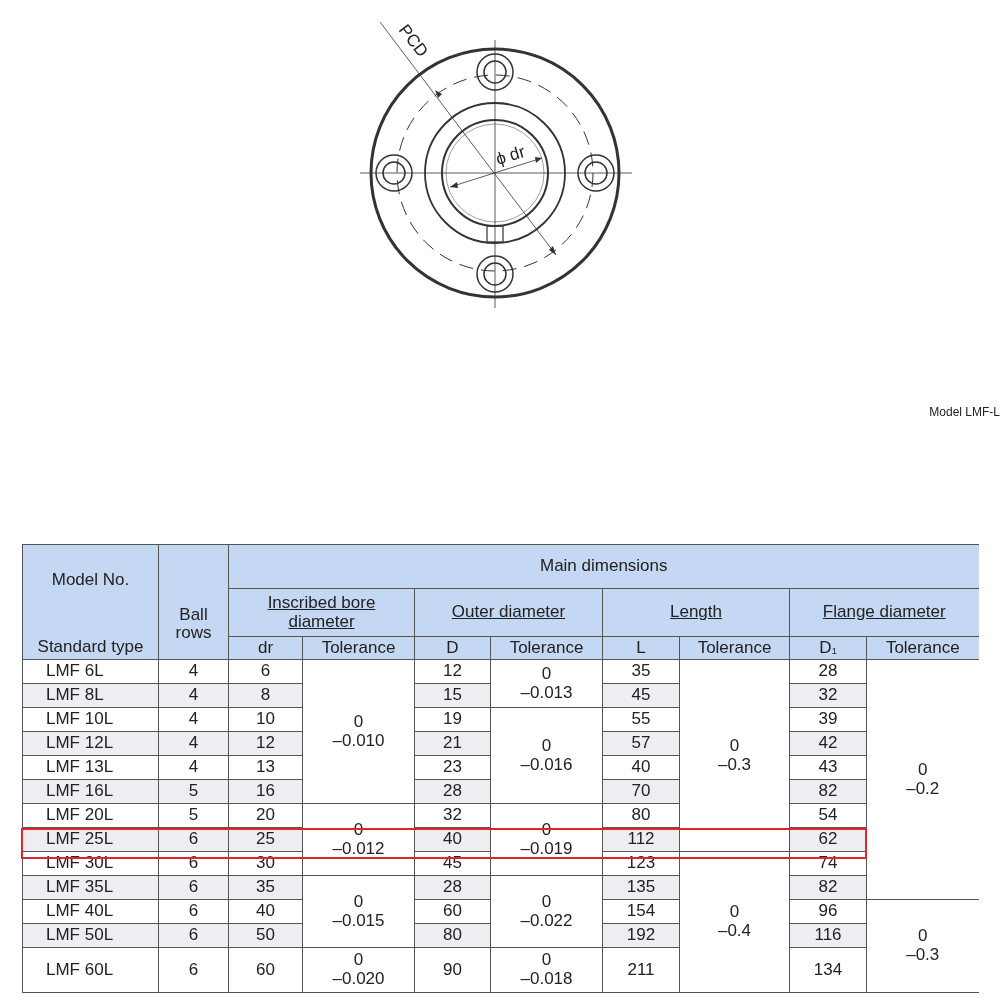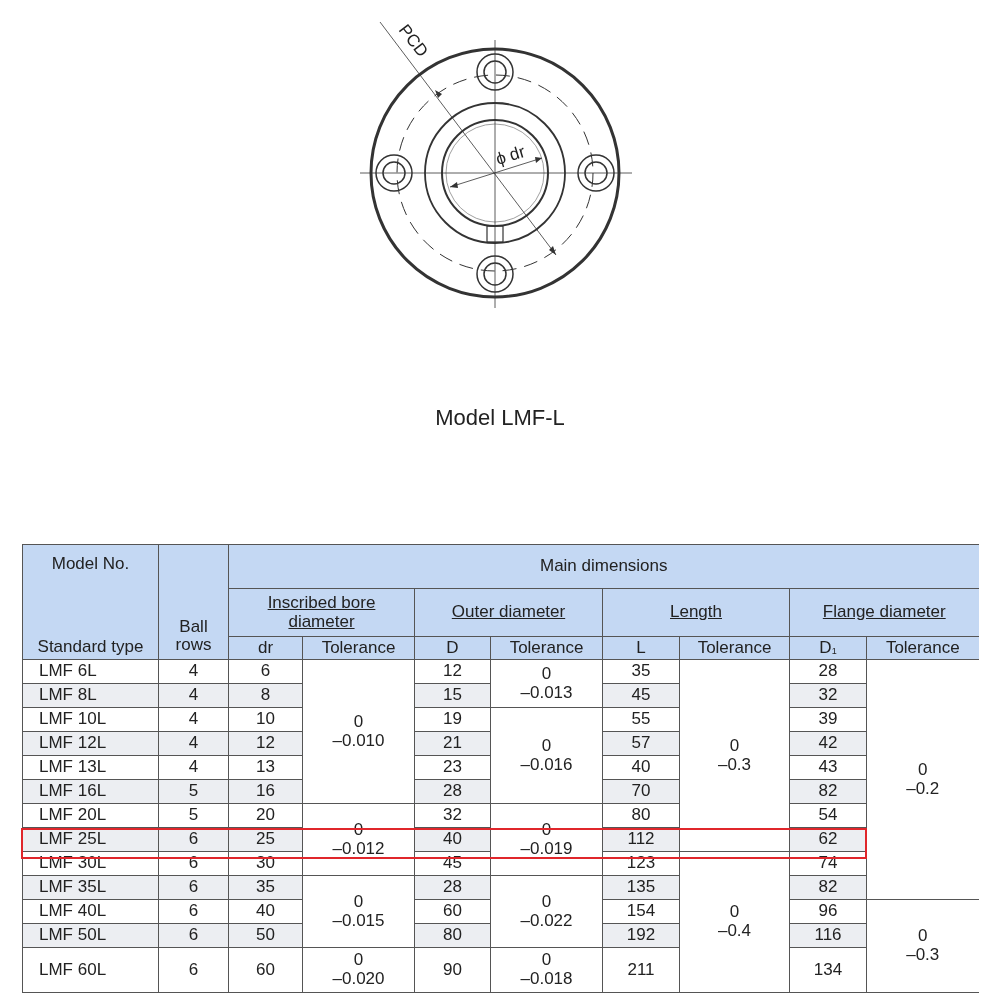--- a/index.html
+++ b/index.html
@@ -1,27 +1,27 @@
 <!DOCTYPE html>
 <html><head>
 <meta charset="utf-8">
 <style>
   html, body { margin: 0; padding: 0; background: #ffffff; }
   body { width: 1000px; height: 1000px; position: relative; overflow: hidden;
          font-family: "Liberation Sans", sans-serif; color: #222; }
   .drawing { position: absolute; left: 360px; top: 10px; width: 290px; height: 300px; }
-  .caption { position: absolute; left: 0; width: 1000px; top: 405px; text-align: center;
-             font-size: 22px; color: #222; }
+  .caption { position: absolute; left: 0; width: 1000px; top: 405px; text-align: right;
+             font-size: 12px; color: #222; }
   table.spec { position: absolute; left: 22px; top: 544px; border-collapse: collapse;
                font-size: 17px; table-layout: fixed; }
   table.spec th, table.spec td { border: 1.5px solid #555; padding: 0; text-align: center;
                vertical-align: middle; line-height: 1.1; }
   table.spec th { background: #c4d8f3; font-weight: normal; color: #222; }
   table.spec td { height: 23px; }
-  table.spec td.model { text-align: left; padding-left: 16px; }
+  table.spec td.model { text-align: left; padding-left: 23px; }
   tr.alt td.shade { background: #eceef2; }
   td.tol { background: #fff; }
   td.tol .l2, td.tol .l1 { display: block; }
   .open-right { border-right: none !important; }
   .highlight { position: absolute; left: 21px; top: 828px; width: 846px; height: 31px;
                border: 2.5px solid #e0262b; box-sizing: border-box; pointer-events: none; }
   th.mn { height: 43px; }
   th.h2 { height: 47px; text-decoration: underline; }
   th.h3 { height: 22px; }
   .std { position: absolute; left: 0; right: 0; bottom: 2px; }
@@ -82,25 +82,25 @@
       <col style="width:112px">
       <col style="width:77px">
       <col style="width:110px">
     <col style="width:77px">
       <col style="width:112px">
   </colgroup>
   <thead>
     <tr>
       <th rowspan="3" style="position:relative; vertical-align:top;">
         <div style="height:114px; position:relative;">
-          <div style="padding-top:10px;">Model No.</div>
+          <div style="padding-top:26px;">Model No.</div>
           <div class="std">Standard type</div>
         </div>
       </th>
-      <th rowspan="3" style="vertical-align:bottom; padding-bottom:4px;">
+      <th rowspan="3" style="vertical-align:bottom; padding-bottom:16px;">
         <span style="display:block">Ball</span>
         <span style="display:block">rows</span>
       </th>
       <th colspan="8" class="mn open-right">Main dimensions</th>
     </tr>
     <tr>
       <th colspan="2" class="h2">
         <span style="display:block">Inscribed bore</span>
         <span style="display:block">diameter</span>
       </th>

